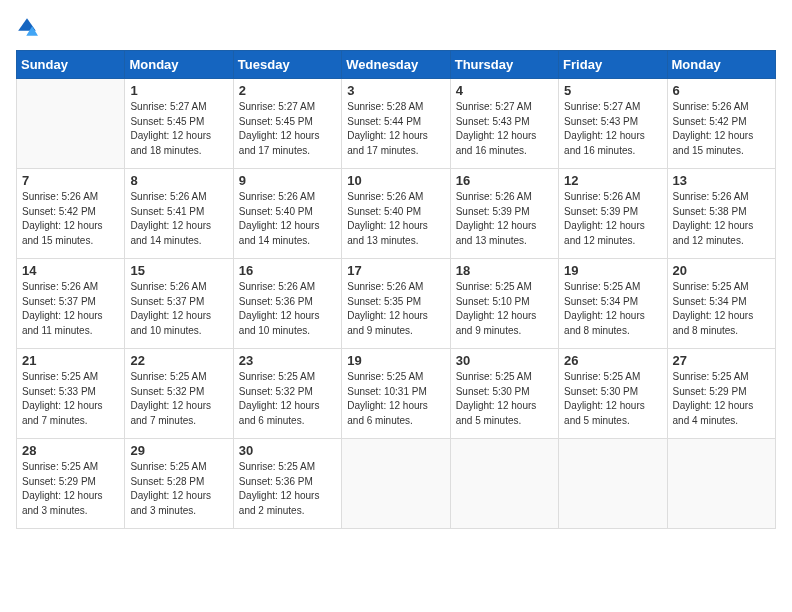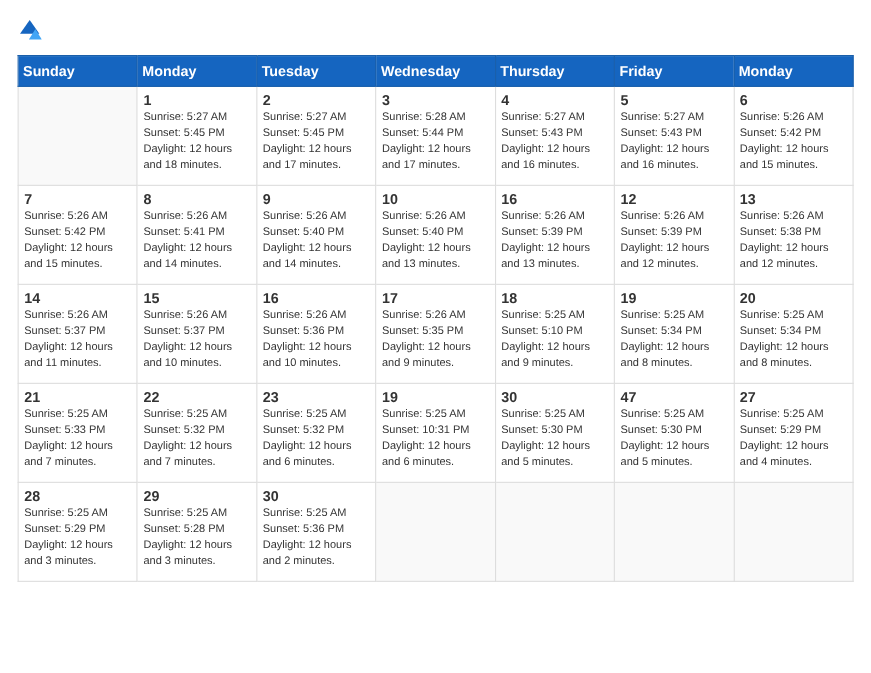--- a/index.html
+++ b/index.html
@@ -296,21 +296,21 @@
 and 6 minutes.</div>
         </td>
         <td>
           <span class="day-number">30</span>
           <div class="day-info">Sunrise: 5:25 AM
 Sunset: 5:30 PM
 Daylight: 12 hours
 and 5 minutes.</div>
         </td>
         <td>
-          <span class="day-number">47</span>
+          <span class="day-number">26</span>
           <div class="day-info">Sunrise: 5:25 AM
 Sunset: 5:30 PM
 Daylight: 12 hours
 and 5 minutes.</div>
         </td>
         <td>
           <span class="day-number">27</span>
           <div class="day-info">Sunrise: 5:25 AM
 Sunset: 5:29 PM
 Daylight: 12 hours

